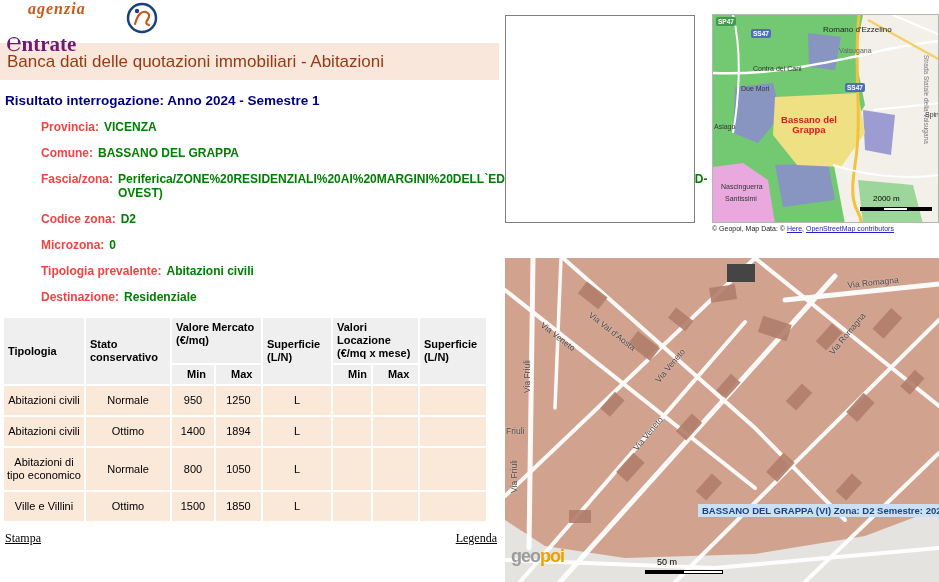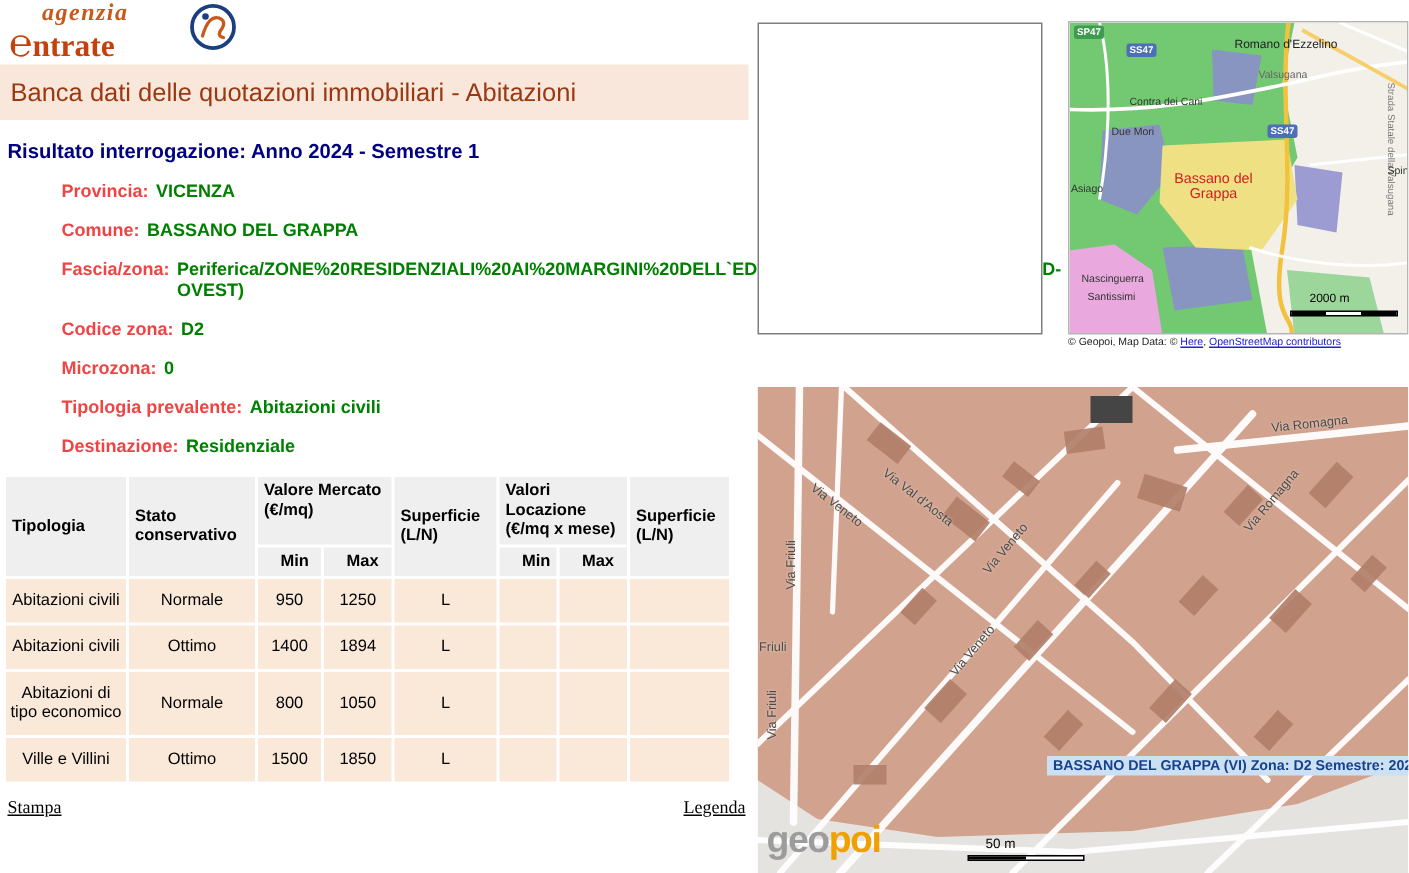--- a/index.html
+++ b/index.html
@@ -8,22 +8,22 @@
     width:939px; height:582px; position:relative; overflow:hidden;
     background:#fff; font-family:"Liberation Sans", sans-serif; color:#000;
   }
 
   
   .left-pane { position:absolute; left:0; top:0; width:500px; }
 
   .logo { position:relative; height:40px; margin:2px 0 0 4px; width:170px; }
   .logo-agenzia { position:absolute; left:24px; top:-2px; font-family:"Liberation Serif", serif;
     font-style:italic; font-weight:bold; font-size:16px; color:#C9591B; letter-spacing:1px; }
-  .logo-entrate { position:absolute; left:2px; top:12px; font-family:"Liberation Serif", serif;
-    font-weight:bold; font-size:21px; color:#c2410c; }
+  .logo-entrate { position:absolute; left:2px; top:26px; font-family:"Liberation Serif", serif;
+    font-weight:bold; font-size:21px; color:#701a75; }
   .logo-e { font-size:26px; }
   .logo-badge { position:absolute; left:122px; top:0; }
 
   .title-bar { margin-top:1px; width:499px; height:37px; background:#F9E7DC;
     display:flex; align-items:center; padding-left:7px; font-size:17px; color:#9A3911; }
 
   .heading { margin:13px 0 12px 5px; font-size:13.5px; font-weight:bold; color:#000080; }
 
   .fields { margin-left:5px; }
   .field { display:flex; margin-bottom:12px; font-size:12px; font-weight:bold; line-height:14px; }
@@ -46,42 +46,42 @@
     background:#fff; border:1px solid #7F7F7F; }
 
   
   .overview-map { position:absolute; left:712px; top:14px; width:227px; height:209px;
     overflow:hidden; border:1px solid #B5B5B5; }
   .overview-map svg { position:absolute; left:0; top:0; }
   .map-label { position:absolute; font-size:7px; color:#333; white-space:nowrap; }
   .map-label.big { font-size:8px; color:#222; }
   .map-label.dim { color:#666; }
   .city-label { position:absolute; left:55px; top:100px; width:82px; text-align:center;
-    color:#CC2222; font-weight:normal; font-size:9.5px; line-height:10px; }
+    color:#CC2222; font-weight:bold; font-size:9.5px; line-height:10px; }
   .shield { position:absolute; color:#fff; font-size:6.5px; font-weight:bold;
     padding:0 2px; border-radius:2px; line-height:9px; }
   .shield.blue { background:#4D6FB8; }
   .shield.green { background:#3E9B4F; }
   .vtext { writing-mode:vertical-rl; font-size:6.5px; color:#777; }
   .scale-ov-text { position:absolute; left:160px; top:179px; font-size:8px; color:#000; }
   .scale-ov-bar { position:absolute; left:147px; top:192px; width:72px; height:4px;
     border:1px solid #000; background:linear-gradient(90deg,#000 0 33%,#fff 33% 66%,#000 66%); }
 
   .map-attrib { position:absolute; left:712px; top:225px; width:227px; font-size:7px; color:#222; }
   .map-attrib a { color:#2222CC; text-decoration:underline; }
 
   
   .detail-map { position:absolute; left:505px; top:258px; width:434px; height:324px; overflow:hidden; }
   .detail-map svg { position:absolute; left:0; top:0; }
   .street-label { position:absolute; font-size:8.5px; color:#4A4A4A; white-space:nowrap;
     transform-origin:0 0; text-shadow:0 0 2px #EED9CE; }
   .vlab { writing-mode:vertical-rl; transform:rotate(180deg); }
   .zone-info { position:absolute; left:193px; top:246px; background:#CCE0F4; color:#16418C;
     font-size:9.5px; font-weight:bold; padding:1px 4px; white-space:nowrap; }
-  .geopoi { position:absolute; left:6px; top:288px; font-size:25px; font-weight:bold; letter-spacing:-1px; }
+  .geopoi { position:absolute; left:6px; top:288px; font-size:18px; font-weight:bold; letter-spacing:-1px; }
   .geopoi .geo { color:#9C9C9C; }
   .geopoi .poi { color:#F0A000; }
   .scale-dt-text { position:absolute; left:152px; top:299px; font-size:9px; color:#000; }
   .scale-dt-bar { position:absolute; left:140px; top:312px; width:78px; height:4px;
     border:1px solid #000; background:linear-gradient(90deg,#000 0 50%,#fff 50% 100%); }
 </style>
 </head>
 <body>
 
 <div class="left-pane">

